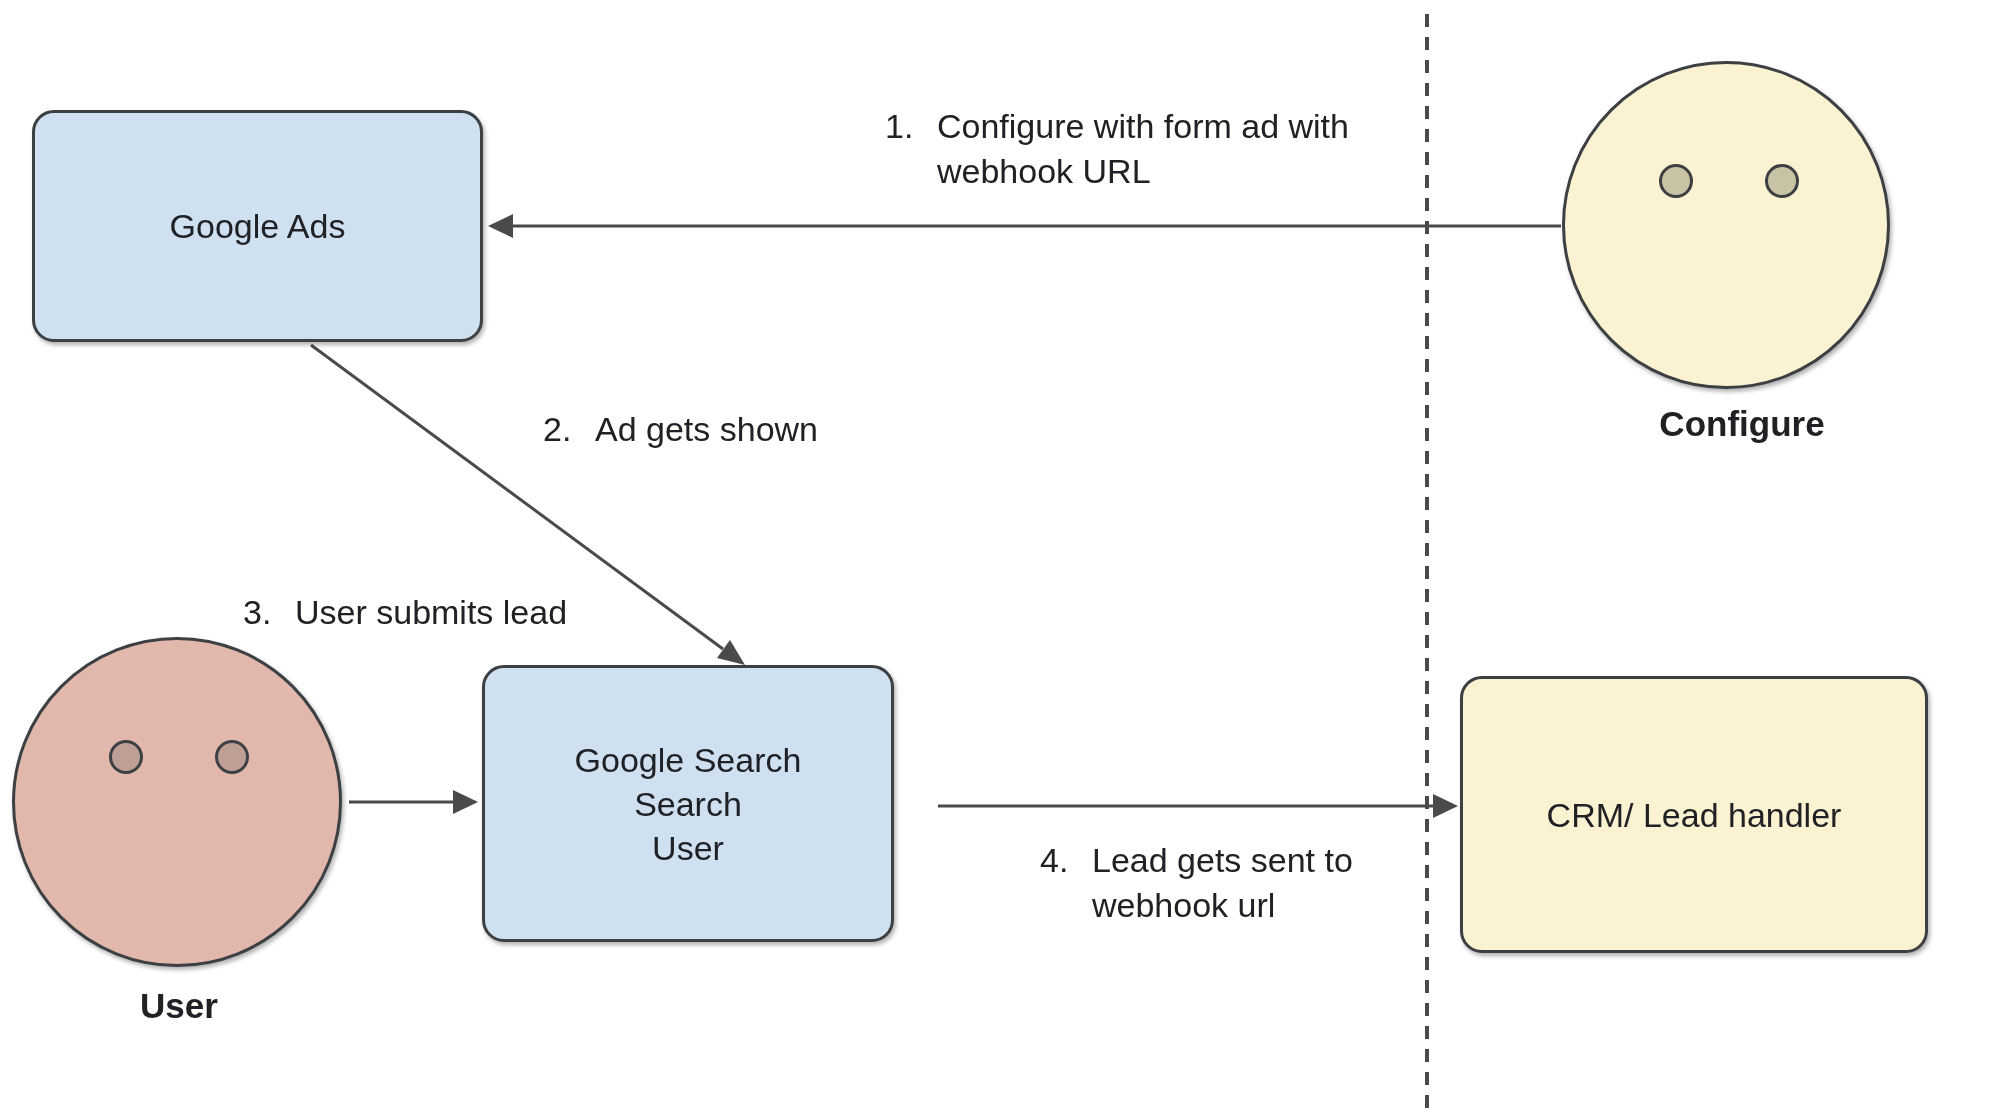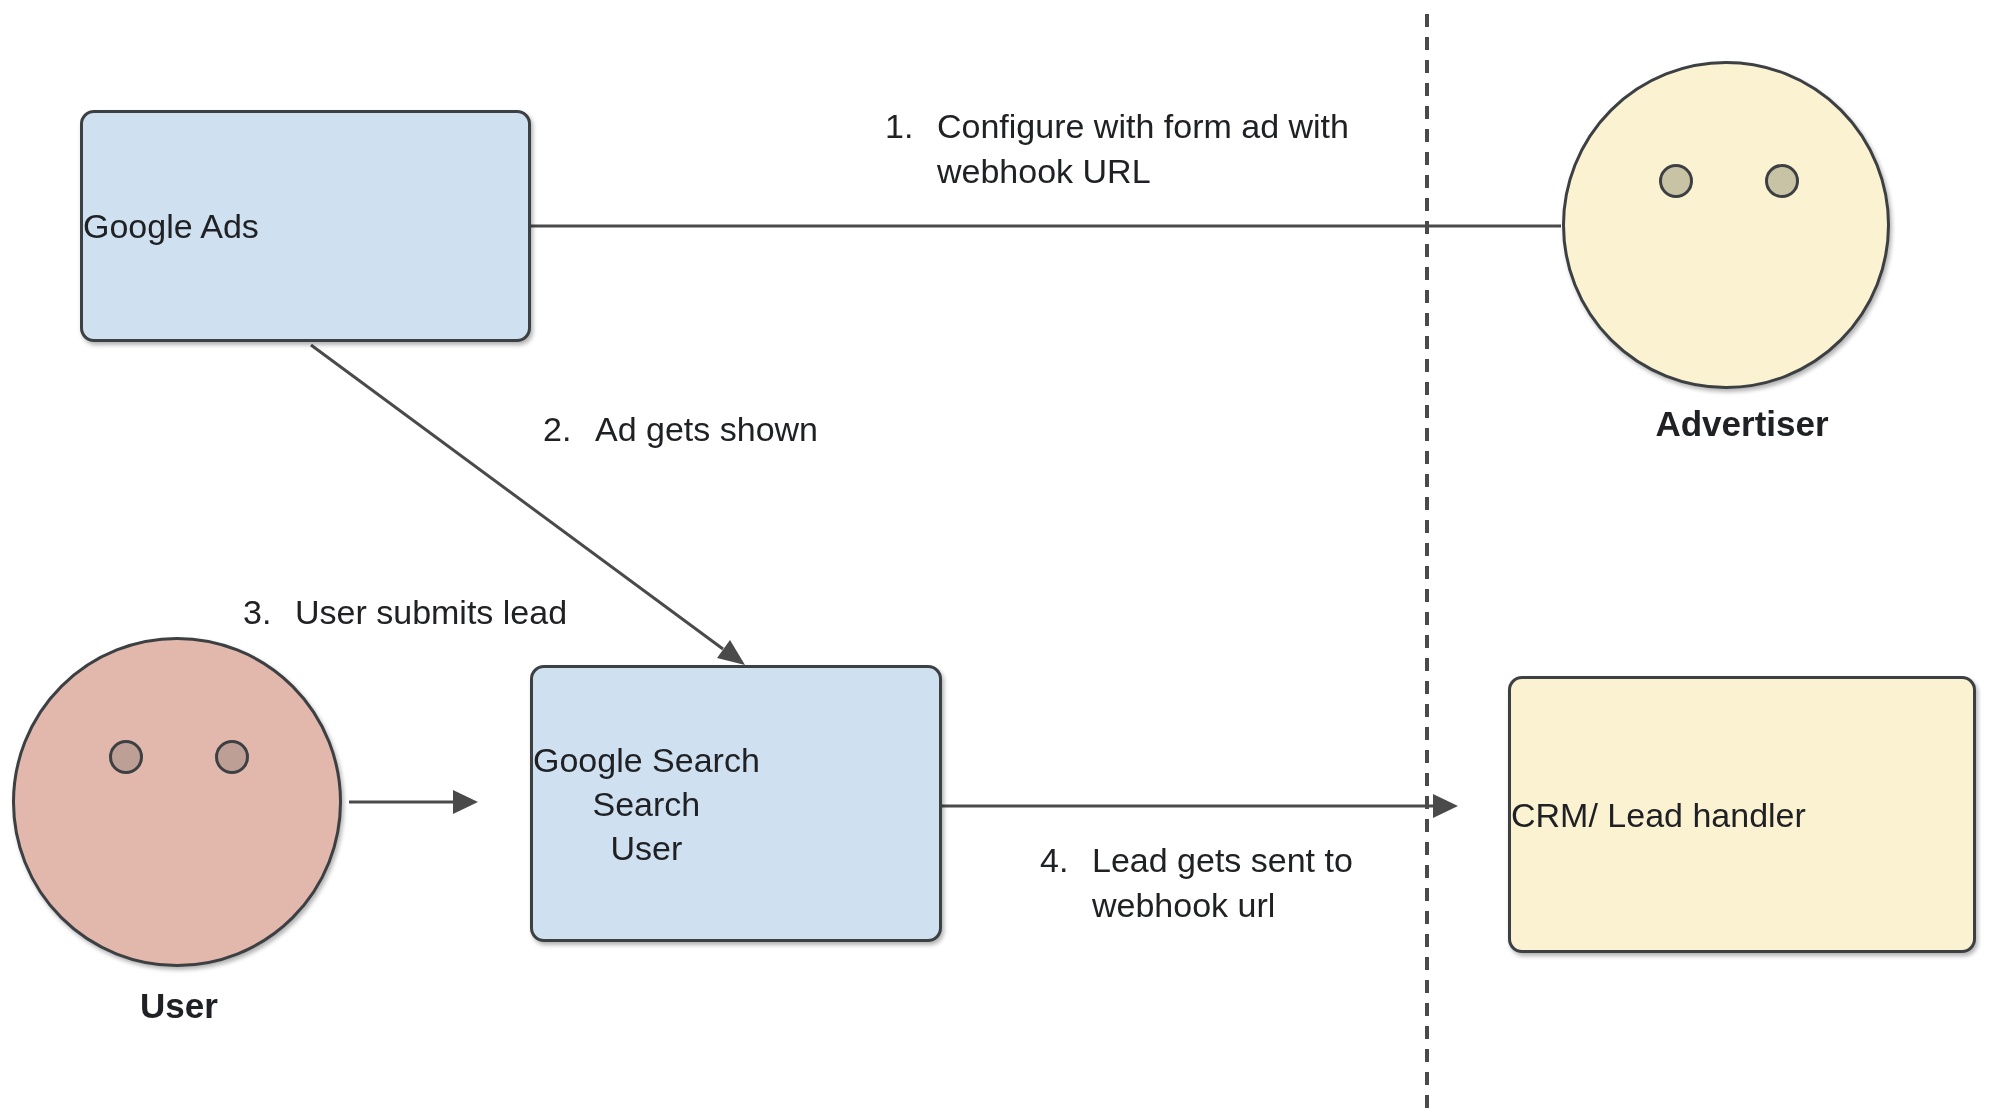--- a/index.html
+++ b/index.html
@@ -16,26 +16,25 @@
   #shapes line, #shapes path{stroke:var(--arrow,#4a4a4a);stroke-width:3;fill:none;}
   #shapes polygon{fill:var(--arrow,#4a4a4a);stroke:none;}
   #shapes line.dashed{stroke-width:4;stroke-dasharray:13 10;}
   #shapes path.smile{stroke:var(--stroke,#3c4043);stroke-width:3;stroke-linecap:round;}
 
   
   .node{
     position:absolute;
     box-sizing:border-box;
     border:3px solid var(--stroke,#3c4043);
-    border-radius:14px;
-    display:flex;align-items:center;justify-content:flex-start;
+    border-radius:22px;
+    display:flex;align-items:center;justify-content:center;
     text-align:center;
     font-size:34px;line-height:44px;
     box-shadow:2px 3px 4px rgba(0,0,0,0.30);
-    margin-left:48px;
   }
   .node.blue{background:var(--box-blue,#cfe1f1);}
   .node.yellow{background:var(--box-yellow,#fbf2d2);}
 
   
   .face{
     position:absolute;
     box-sizing:border-box;
     border:3px solid var(--stroke,#3c4043);
     border-radius:50%;
@@ -118,21 +117,21 @@
   </div>
 
   <div class="node yellow" style="left:1460px;top:676px;width:468px;height:277px;">
     <span>CRM/ Lead handler</span>
   </div>
 
   <div class="face cream" style="left:1562px;top:61px;width:328px;height:328px;">
     <div class="eye left"></div>
     <div class="eye right"></div>
   </div>
-  <div class="actor-label" style="left:1542px;top:404px;">Advertiser</div>
+  <div class="actor-label" style="left:1542px;top:404px;">Configure</div>
 
   <div class="face pink" style="left:12px;top:637px;width:330px;height:330px;">
     <div class="eye left"></div>
     <div class="eye right"></div>
   </div>
   <div class="actor-label" style="left:-21px;top:986px;">User</div>
 
   <div class="step" style="left:885px;top:104px;">
     <span class="num">1.</span>
     <span class="txt">

